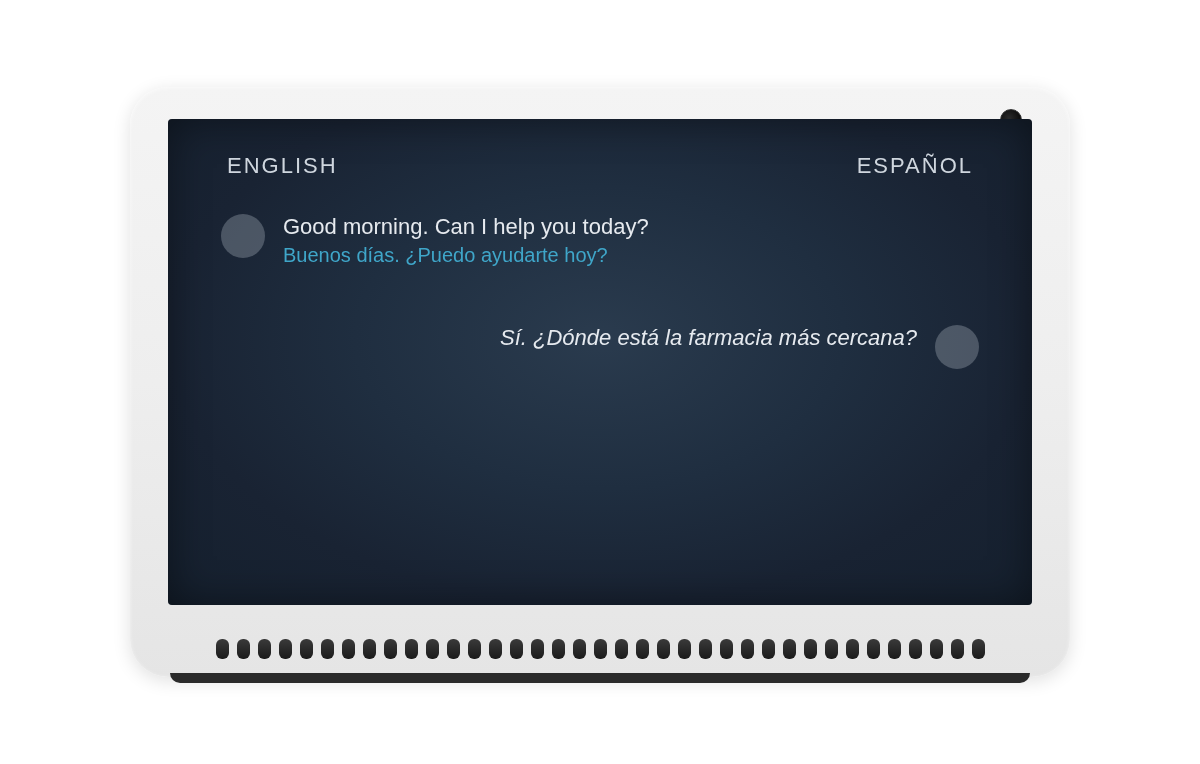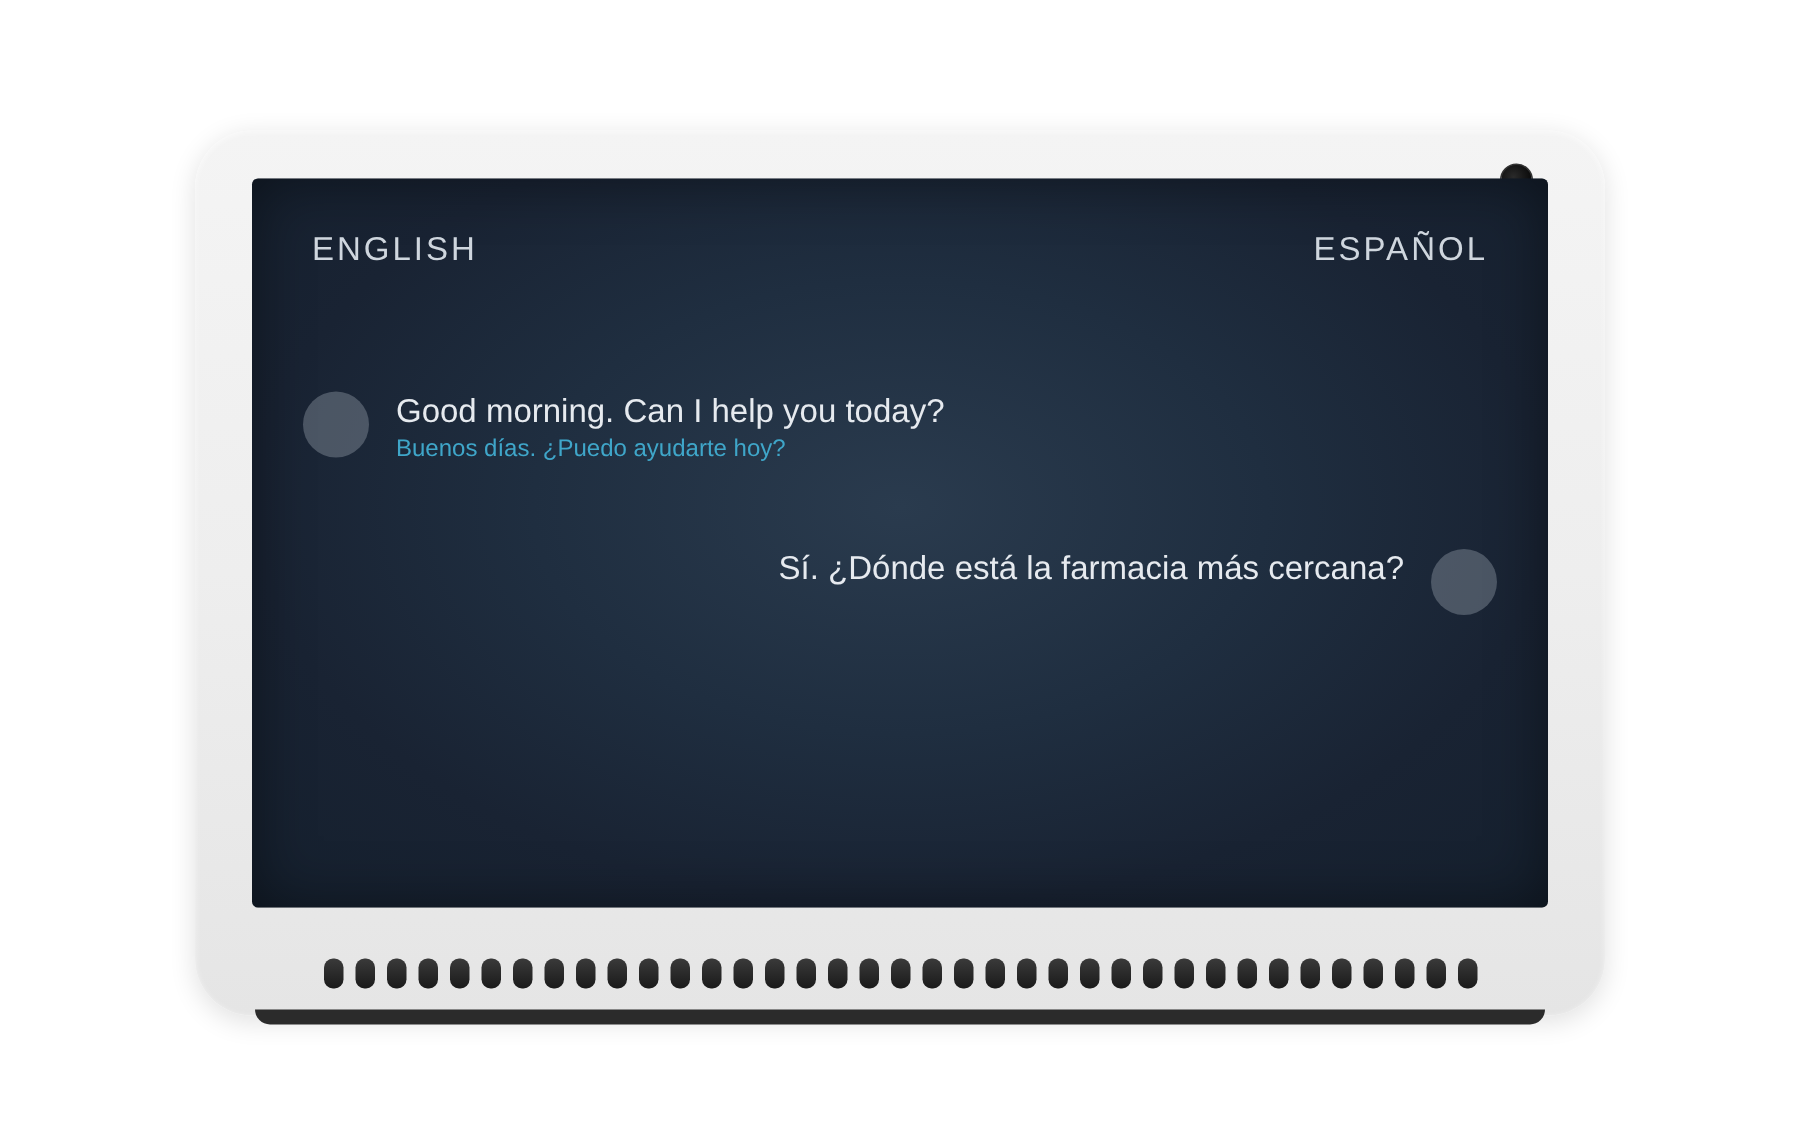--- a/index.html
+++ b/index.html
@@ -30,63 +30,64 @@
       border-radius: 50%;
       background: radial-gradient(circle at 40% 40%, #2a2a2a 0%, #0b0b0b 70%);
       border: 1px solid #333;
     }
     .screen {
       width: 100%;
       height: 100%;
       background: radial-gradient(ellipse at 50% 45%, #2a3b4e 0%, #1f2e40 40%, #192333 70%, #15202e 100%);
       border-radius: 4px;
       box-shadow: inset 0 0 40px rgba(0,0,0,0.45);
-      padding: 30px 34px;
+      padding: 30px 53px;
       color: #d7dde4;
       position: relative;
       overflow: hidden;
     }
     .header {
       display: flex;
       justify-content: space-between;
       font-size: 22px;
       letter-spacing: 2px;
       color: #cfd6de;
       font-weight: 300;
       padding: 4px 6px 0 6px;
     }
     .conversation {
-      margin-top: 80px;
+      margin-top: 33px;
     }
     .msg {
       display: flex;
       align-items: flex-start;
       gap: 18px;
       margin-bottom: 54px;
     }
     .msg.right {
       flex-direction: row-reverse;
       text-align: center;
+      font-style: italic;
     }
     .dot {
       width: 44px;
       height: 44px;
       flex: 0 0 44px;
       border-radius: 50%;
       background: rgba(180,190,200,0.32);
       margin-top: 2px;
     }
     .lines { line-height: 1.35; }
     .primary {
       font-size: 22px;
       color: #e6eaef;
       font-weight: 400;
     }
     .secondary {
-      font-size: 16px;
+      font-size: 20px;
       color: #3fa6c9;
       font-weight: 400;
     }
     .speaker-grill {
       position: absolute;
       left: 0; right: 0;
       bottom: 18px;
       display: flex;
       justify-content: center;
       gap: 8px;

